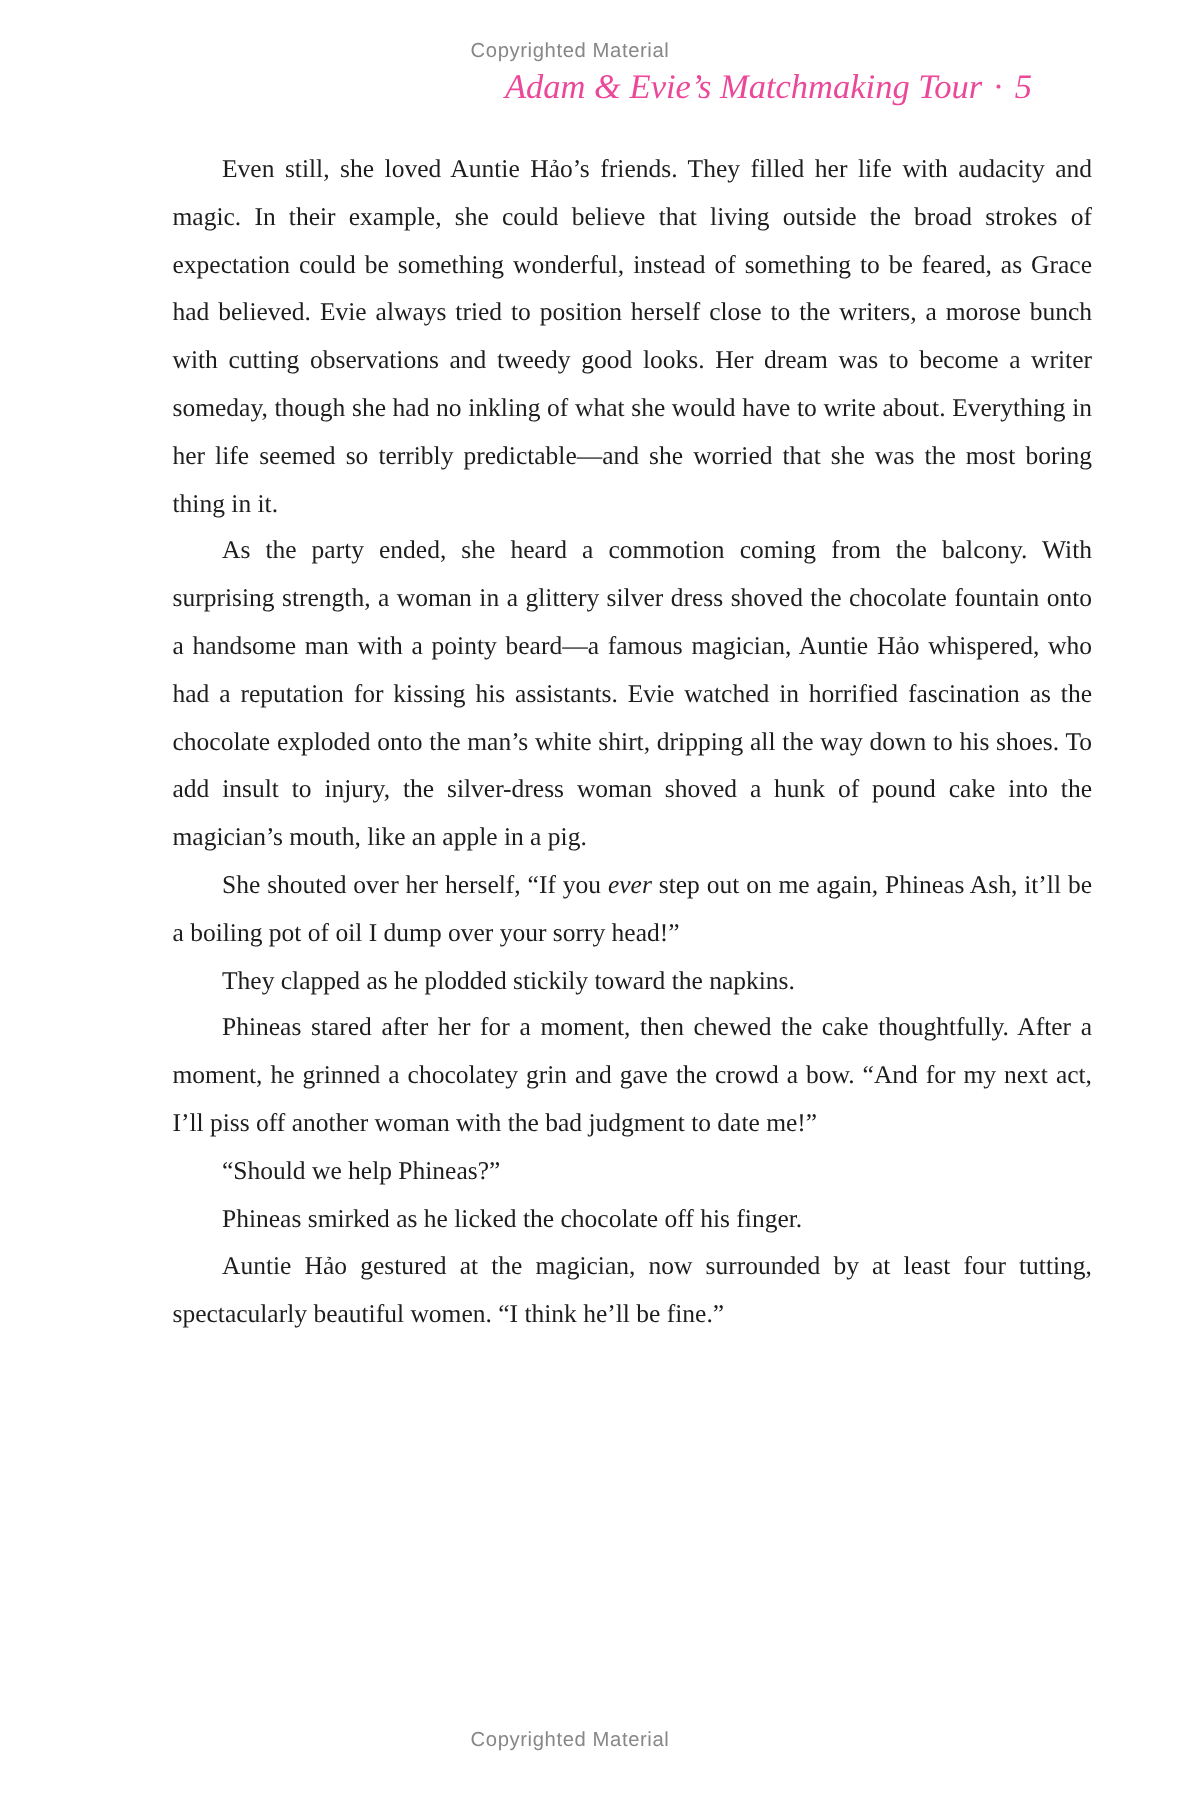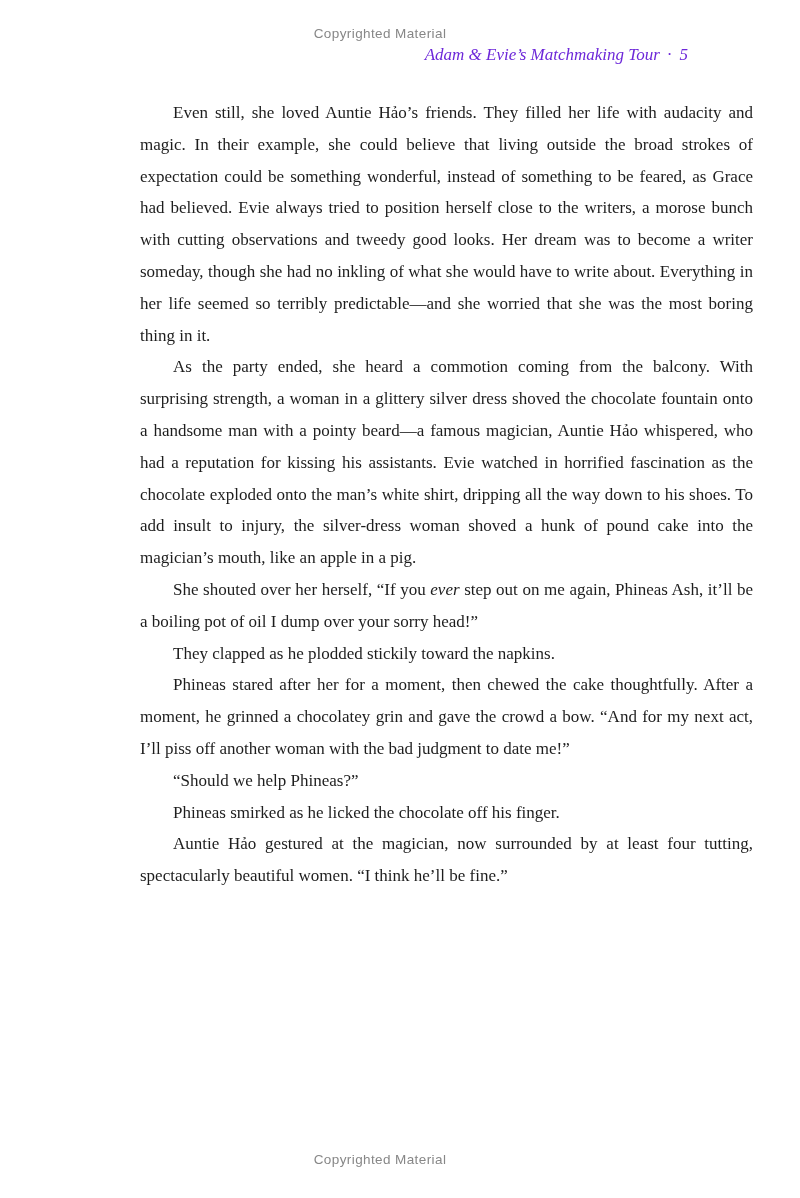--- a/index.html
+++ b/index.html
@@ -27,39 +27,38 @@
     letter-spacing: 0.4px;
     color: #878787;
   }
   .copyright-top { top: 26px; }
   .copyright-bottom { top: 1152px; }
   .running-header {
     position: absolute;
     top: 45px;
     right: 72px;
     font-style: italic;
-    font-size: 17px;
-    color: #6d28d9;
+    font-size: 23px;
+    color: #ec4899;
     white-space: nowrap;
   }
   .running-header .sep {
     display: inline-block;
     margin: 0 7px;
     font-style: normal;
   }
   .body-text {
     position: absolute;
     top: 97px;
     left: 115px;
     width: 613px;
     font-size: 17px;
     line-height: 31.8px;
     color: #1d1d1d;
     text-align: justify;
-    margin-left: 25px;
   }
   .body-text p {
     margin: 0;
     padding: 0;
     text-indent: 33px;
   }
   .body-text em { }
 </style>
 </head>
 <body>

